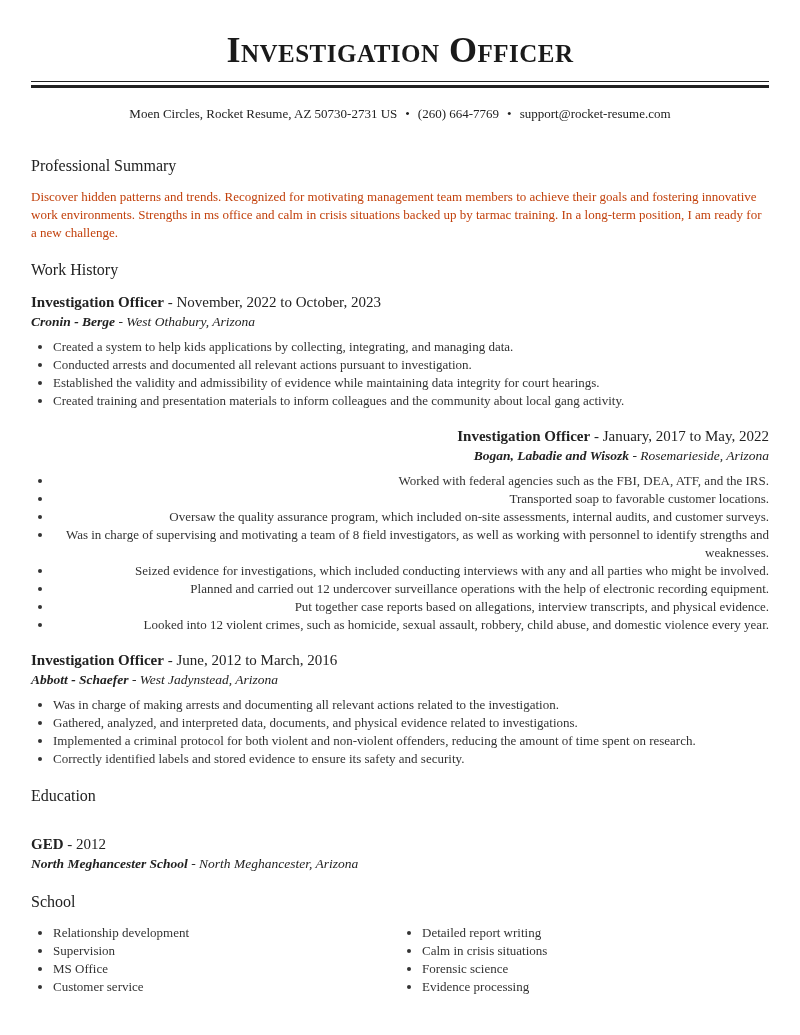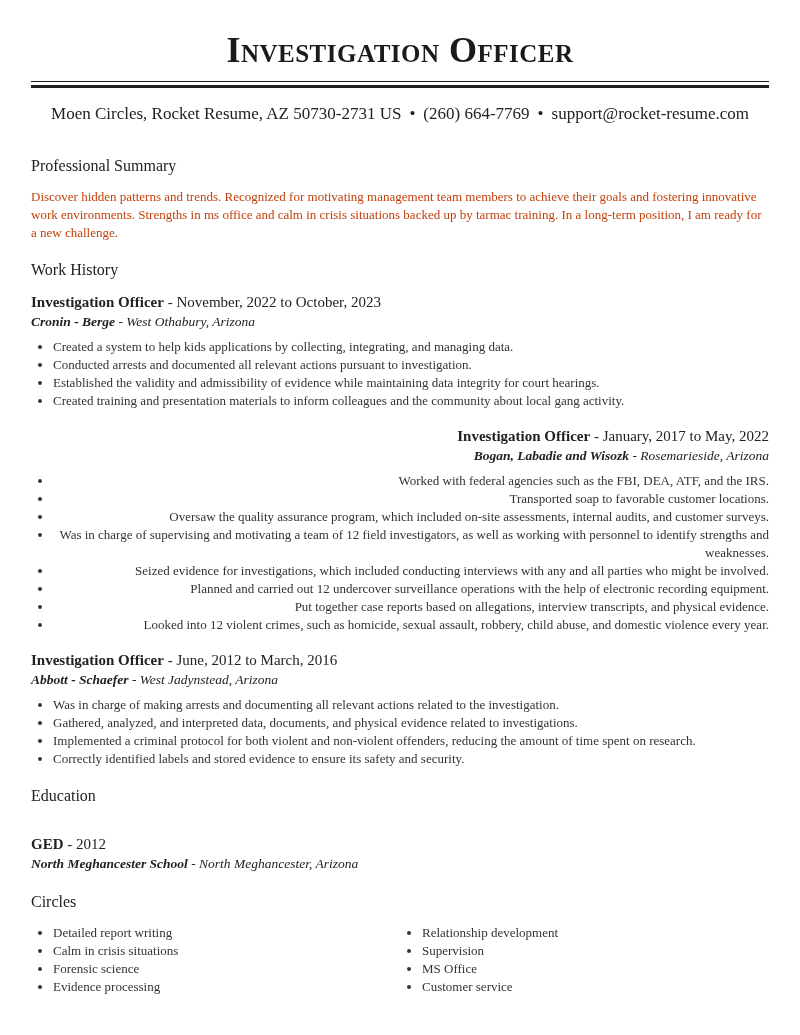--- a/index.html
+++ b/index.html
@@ -10,21 +10,21 @@
     }
     .page { padding: 0 31px; position: relative; }
     .title {
       text-align: center; margin: 0; padding-top: 28px;
       font-size: 36px; font-weight: bold; letter-spacing: 0.5px;
       font-variant: small-caps; line-height: 44px; color: #1a1a1a;
     }
     .rule-top { margin-top: 9px; height: 0; border-top: 1px solid #222; }
     .rule-bottom { margin-top: 3px; height: 0; border-top: 3px solid #222; }
     .contact {
-      text-align: center; font-size: 17px; margin-top: 16px; line-height: 20px; color: #222;
+      text-align: center; font-size: 13px; margin-top: 16px; line-height: 20px; color: #222;
     }
     .contact .sep { margin: 0 8px; }
     h2.section {
       font-weight: normal; font-size: 16px; margin: 0; line-height: 28px; color: #222;
     }
     .summary { font-size: 13px; line-height: 18px; margin-top: 8px; color: #c2410c; }
     .job-head { font-size: 15px; line-height: 20px; }
     .job-head b { font-weight: bold; }
     .job-sub { font-size: 13.5px; line-height: 20px; font-style: italic; }
     .job-sub b { font-weight: bold; }
@@ -65,21 +65,21 @@
       </ul>
     </div>
 
     <div style="margin-top:16px;text-align:right;">
       <div class="job-head"><b>Investigation Officer</b><span> - January, 2017 to May, 2022</span></div>
       <div class="job-sub"><b>Bogan, Labadie and Wisozk</b><span> - Rosemarieside, Arizona</span></div>
       <ul class="bullets">
         <li>Worked with federal agencies such as the FBI, DEA, ATF, and the IRS.</li>
         <li>Transported soap to favorable customer locations.</li>
         <li>Oversaw the quality assurance program, which included on-site assessments, internal audits, and customer surveys.</li>
-        <li>Was in charge of supervising and motivating a team of 12 field investigators, as well as working with personnel to identify strengths and weaknesses.</li>
+        <li>Was in charge of supervising and motivating a team of 8 field investigators, as well as working with personnel to identify strengths and weaknesses.</li>
         <li>Seized evidence for investigations, which included conducting interviews with any and all parties who might be involved.</li>
         <li>Planned and carried out 12 undercover surveillance operations with the help of electronic recording equipment.</li>
         <li>Put together case reports based on allegations, interview transcripts, and physical evidence.</li>
         <li>Looked into 12 violent crimes, such as homicide, sexual assault, robbery, child abuse, and domestic violence every year.</li>
       </ul>
     </div>
 
     <div style="margin-top:16px;">
       <div class="job-head"><b>Investigation Officer</b><span> - June, 2012 to March, 2016</span></div>
       <div class="job-sub"><b>Abbott - Schaefer</b><span> - West Jadynstead, Arizona</span></div>
@@ -94,30 +94,30 @@
 
   <div style="margin-top:14px;">
     <h2 class="section">Education</h2>
     <div style="margin-top:24px;">
       <div class="job-head"><b>GED</b><span> - 2012</span></div>
       <div class="job-sub"><b>North Meghancester School</b><span> - North Meghancester, Arizona</span></div>
     </div>
   </div>
 
   <div style="margin-top:14px;">
-    <h2 class="section">Circles</h2>
+    <h2 class="section">School</h2>
     <div class="skills">
+      <ul>
+        <li>Relationship development</li>
+        <li>Supervision</li>
+        <li>MS Office</li>
+        <li>Customer service</li>
+      </ul>
       <ul>
         <li>Detailed report writing</li>
         <li>Calm in crisis situations</li>
         <li>Forensic science</li>
         <li>Evidence processing</li>
-      </ul>
-      <ul>
-        <li>Relationship development</li>
-        <li>Supervision</li>
-        <li>MS Office</li>
-        <li>Customer service</li>
       </ul>
     </div>
   </div>
 
 </div>
 
 </body></html>

